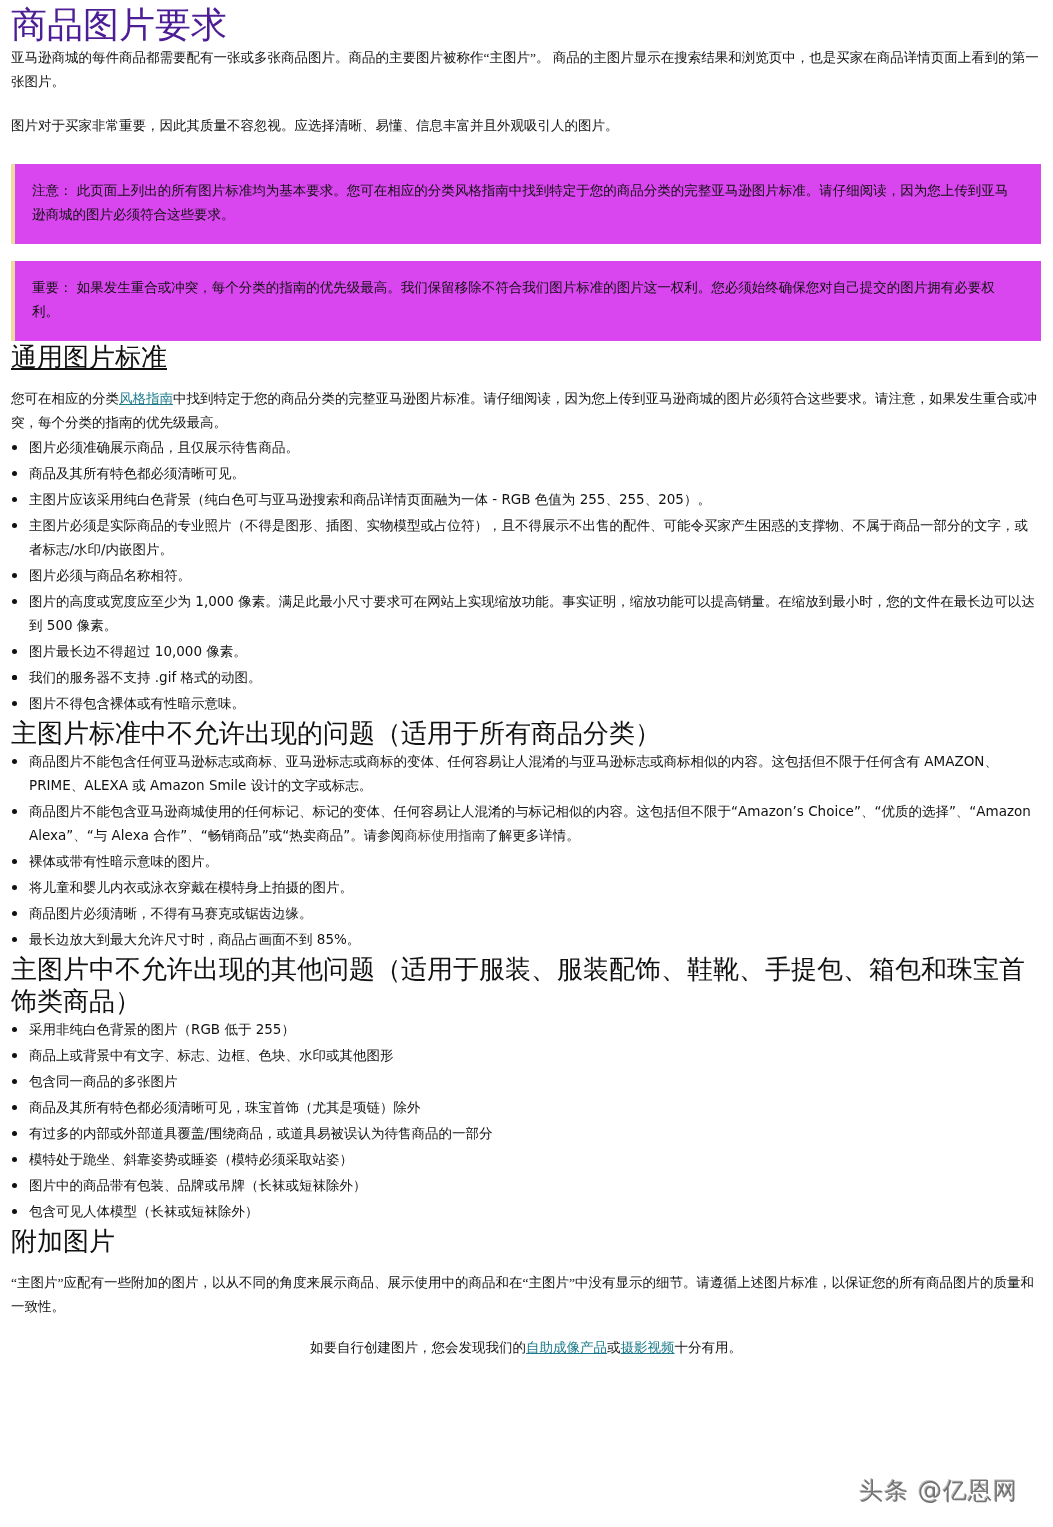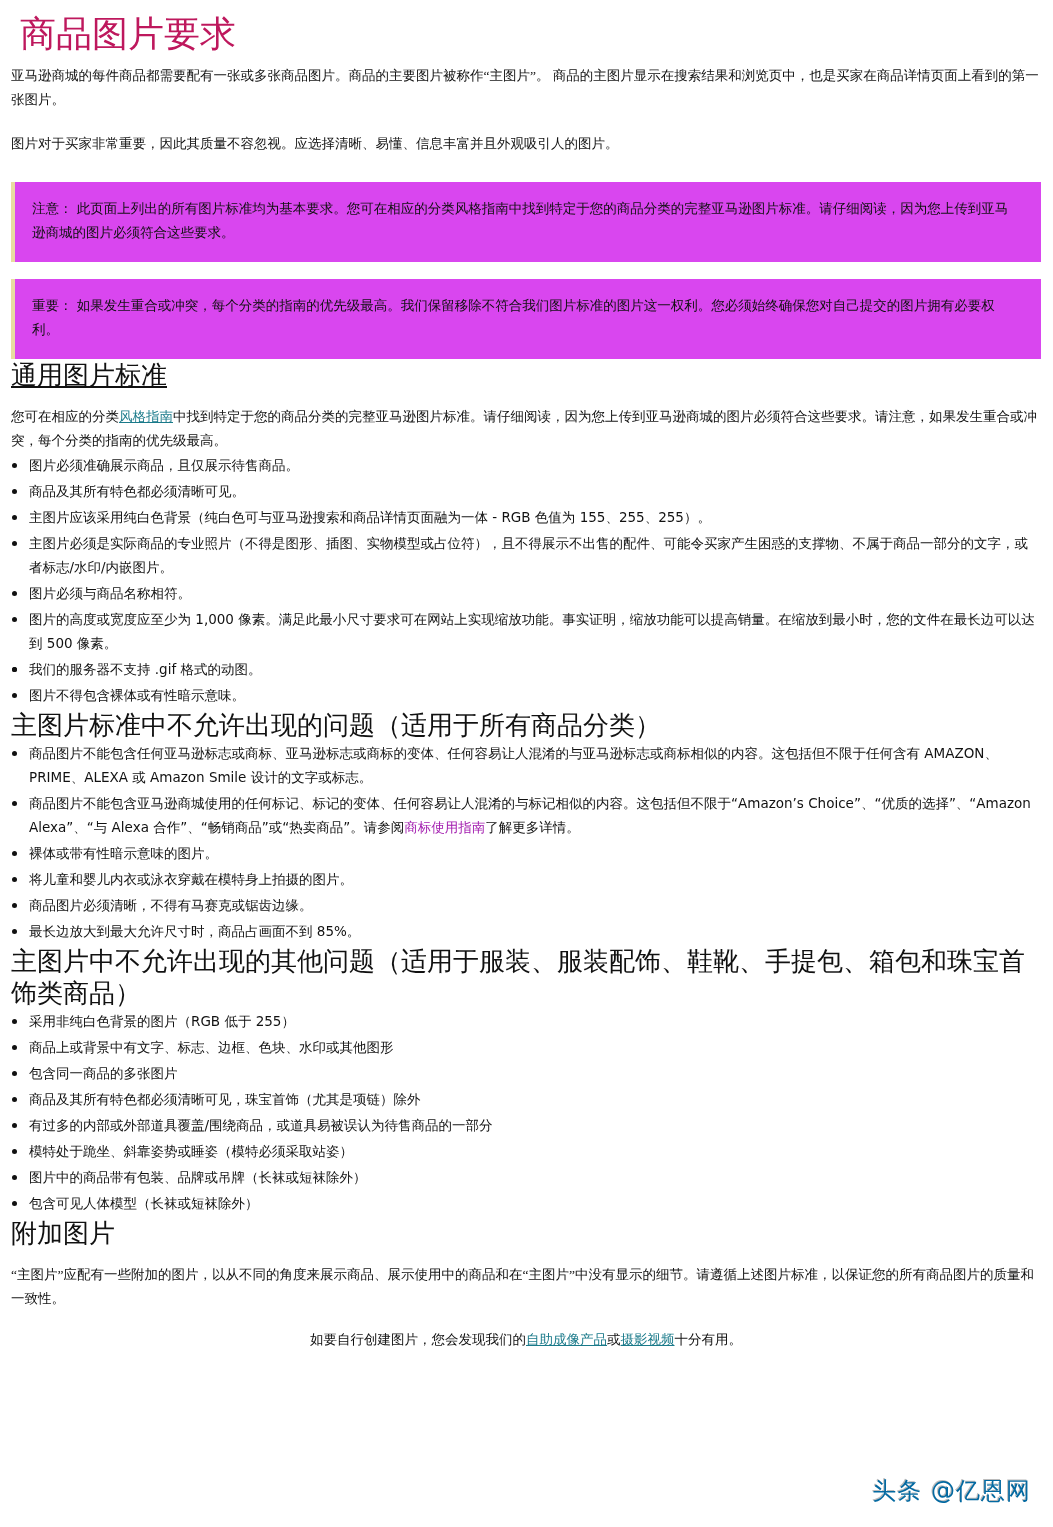--- a/index.html
+++ b/index.html
@@ -12,26 +12,26 @@
       height: 1527px;
       overflow: hidden;
       position: relative;
       font-family: "DejaVu Sans", "Liberation Sans", sans-serif;
       color: #111111;
     }
     .page {
       padding: 0 12px 0 11px;
     }
     h1.page-title {
-      margin: 9px;
+      margin: 0;
       padding-top: 4px;
       font-size: 36px;
       font-weight: normal;
       line-height: 42px;
-      color: #be185d;
+      color: #4c1d95;
     }
     p {
       margin: 0;
       font-size: 13.5px;
       line-height: 24px;
       color: #111111;
       font-family: Liberation Serif, serif;
     }
     .intro-1 { margin-top: 0px; }
     .intro-2 { margin-top: 20px; }
@@ -82,29 +82,29 @@
     .sec3-title { margin-top: 8px; line-height: 32px; }
     .list3 { margin-top: 12px; }
     .sec4-title { margin-top: 10px; }
     .sec4-para1 { margin-top: 14px; }
     .sec4-para2 { margin-top: 17px; text-align: center; }
     a.link {
       color: #1a7a8a;
       text-decoration: underline;
     }
     a.link-plain {
-      color: #a21caf;
+      color: #404040;
       text-decoration: none;
     }
     .watermark {
       position: absolute;
-      right: 22px;
+      right: 35px;
       bottom: 20px;
       font-size: 24px;
-      color: #0369a1;
+      color: #737373;
       letter-spacing: 1px;
       text-shadow: 1px 1px 0 #ffffff, -1px -1px 0 #bbbbbb;
       font-family: "DejaVu Sans", sans-serif;
     }
   </style>
 </head>
 <body>
 
 <div class="page">
 
@@ -120,24 +120,25 @@
   <div class="alert alert-important">
     <span>重要： 如果发生重合或冲突，每个分类的指南的优先级最高。我们保留移除不符合我们图片标准的图片这一权利。您必须始终确保您对自己提交的图片拥有必要权利。</span>
   </div>
 
   <h2 class="section-title sec1-title">通用图片标准</h2>
   <p class="sec1-para"><span>您可在相应的分类</span><a class="link">风格指南</a><span>中找到特定于您的商品分类的完整亚马逊图片标准。请仔细阅读，因为您上传到亚马逊商城的图片必须符合这些要求。请注意，如果发生重合或冲突，每个分类的指南的优先级最高。</span></p>
 
   <ul class="bullets list1">
     <li><span class="dot"></span><span>图片必须准确展示商品，且仅展示待售商品。</span></li>
     <li><span class="dot"></span><span>商品及其所有特色都必须清晰可见。</span></li>
-    <li><span class="dot"></span><span>主图片应该采用纯白色背景（纯白色可与亚马逊搜索和商品详情页面融为一体 - RGB 色值为 155、255、255）。</span></li>
+    <li><span class="dot"></span><span>主图片应该采用纯白色背景（纯白色可与亚马逊搜索和商品详情页面融为一体 - RGB 色值为 255、255、205）。</span></li>
     <li><span class="dot"></span><span>主图片必须是实际商品的专业照片（不得是图形、插图、实物模型或占位符），且不得展示不出售的配件、可能令买家产生困惑的支撑物、不属于商品一部分的文字，或者标志/水印/内嵌图片。</span></li>
     <li><span class="dot"></span><span>图片必须与商品名称相符。</span></li>
     <li><span class="dot"></span><span>图片的高度或宽度应至少为 1,000 像素。满足此最小尺寸要求可在网站上实现缩放功能。事实证明，缩放功能可以提高销量。在缩放到最小时，您的文件在最长边可以达到 500 像素。</span></li>
+    <li><span class="dot"></span><span>图片最长边不得超过 10,000 像素。</span></li>
     <li><span class="dot"></span></li>
     <li><span class="dot"></span><span>我们的服务器不支持 .gif 格式的动图。</span></li>
     <li><span class="dot"></span><span>图片不得包含裸体或有性暗示意味。</span></li>
   </ul>
 
   <h2 class="section-title sec2-title">主图片标准中不允许出现的问题（适用于所有商品分类）</h2>
   <ul class="bullets list2">
     <li><span class="dot"></span><span>商品图片不能包含任何亚马逊标志或商标、亚马逊标志或商标的变体、任何容易让人混淆的与亚马逊标志或商标相似的内容。这包括但不限于任何含有 AMAZON、PRIME、ALEXA 或 Amazon Smile 设计的文字或标志。</span></li>
     <li><span class="dot"></span><span>商品图片不能包含亚马逊商城使用的任何标记、标记的变体、任何容易让人混淆的与标记相似的内容。这包括但不限于“Amazon’s Choice”、“优质的选择”、“Amazon Alexa”、“与 Alexa 合作”、“畅销商品”或“热卖商品”。请参阅</span><a class="link-plain">商标使用指南</a><span>了解更多详情。</span></li>
     <li><span class="dot"></span><span>裸体或带有性暗示意味的图片。</span></li>

